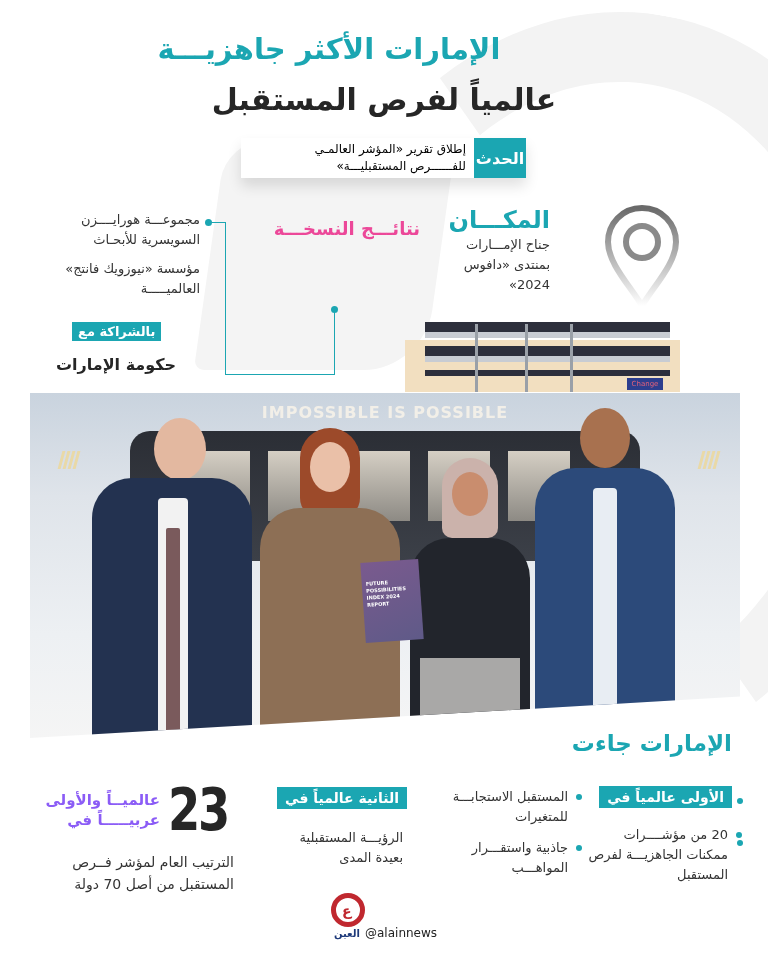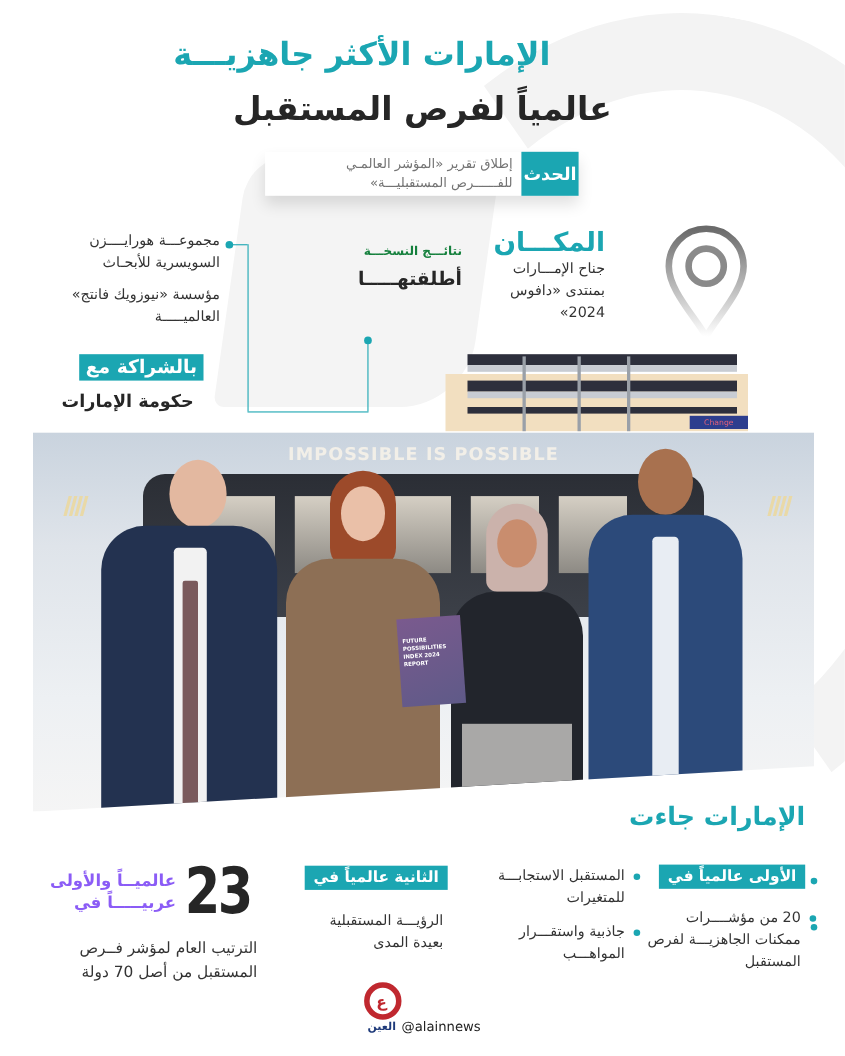--- a/index.html
+++ b/index.html
@@ -18,51 +18,51 @@
 
   .title1 { position: absolute; top: 32px; left: 0; width: 612px; text-align: center; padding-left: 8px;
     font-size: 29px; font-weight: bold; color: #1ba6b2; margin-left: 19px; }
   .title2 { position: absolute; top: 82px; left: 0; width: 768px; text-align: center;
     font-size: 30px; font-weight: bold; color: #262626; }
 
   .event-box { position: absolute; top: 138px; left: 241px; width: 285px; height: 40px; display: flex;
     box-shadow: 0 8px 14px rgba(0,0,0,0.12); background: #fff; }
   .event-tag { width: 52px; height: 40px; background: #1ba6b2; color: #fff; font-weight: bold; font-size: 16px;
     display: flex; align-items: center; justify-content: center; }
-  .event-text { flex: 1; font-size: 12px; line-height: 17px; padding: 3px 8px 0 8px; color: #737373; text-align: right; }
+  .event-text { flex: 1; font-size: 12px; line-height: 17px; padding: 3px 8px 0 8px; color: #000000; text-align: right; }
 
   .place { position: absolute; top: 205px; right: 218px; width: 130px; text-align: right; }
   .place-title { font-size: 24px; font-weight: bold; color: #1ba6b2; line-height: 30px; }
   .place-text { font-size: 13px; line-height: 20px; color: #333; }
 
   .pin { position: absolute; top: 202px; left: 602px; width: 80px; height: 110px; }
 
   .results { position: absolute; top: 218px; left: 250px; width: 170px; text-align: right; }
-  .results-t1 { font-size: 11px; font-weight: bold; color: #15803d; line-height: 22px; }
+  .results-t1 { font-size: 18px; font-weight: bold; color: #ec4899; line-height: 22px; }
   .results-t2 { font-size: 17px; font-weight: bold; color: #262626; margin-top: 4px; }
 
   .connector { position: absolute; border: 1.5px solid #1ba6b2; }
   .conn-v { left: 334px; top: 311px; width: 0; height: 63px; border-width: 0 0 0 1.5px; }
   .conn-h { left: 225px; top: 374px; width: 110px; height: 0; border-width: 1.5px 0 0 0; }
   .conn-v2 { left: 225px; top: 222px; width: 0; height: 152px; border-width: 0 0 0 1.5px; }
   .conn-h2 { left: 209px; top: 222px; width: 16px; height: 0; border-width: 1.5px 0 0 0; }
   .dot { position: absolute; width: 7px; height: 7px; border-radius: 50%; background: #1ba6b2; }
 
   .partners { position: absolute; top: 210px; left: 30px; width: 170px; text-align: right; font-size: 13px; line-height: 20px; color: #333; }
   .partners p { margin-bottom: 9px; }
-  .partner-tag { position: absolute; top: 322px; left: 72px; background: #1ba6b2; color: #fff; font-weight: bold; font-size: 17px;
+  .partner-tag { position: absolute; top: 322px; left: 72px; background: #1ba6b2; color: #fff; font-weight: bold; font-size: 13px;
     padding: 2px 6px; }
   .gov { position: absolute; top: 355px; left: 56px; font-size: 16px; font-weight: bold; color: #262626; }
 
   .building { position: absolute; top: 320px; left: 405px; width: 275px; height: 72px; }
   .bld-base { position: absolute; left: 0; top: 20px; width: 275px; height: 52px; background: #f2dfc0; }
   .bld-floor { position: absolute; left: 20px; width: 245px; height: 10px; background: #2d2f3c; }
   .bld-shade { position: absolute; left: 20px; width: 245px; height: 6px; background: #c8ccd3; }
   .bld-col { position: absolute; width: 3px; top: 4px; height: 68px; background: #9aa0a8; }
-  .bld-sign { position: absolute; left: 222px; top: 58px; width: 53px; height: 12px; background: #2d3e8e; color: #e0607a; font-size: 7px; text-align: center; line-height: 12px; }
+  .bld-sign { position: absolute; left: 222px; top: 58px; width: 36px; height: 12px; background: #2d3e8e; color: #e0607a; font-size: 7px; text-align: center; line-height: 12px; }
 
   .photo { position: absolute; top: 393px; left: 30px; width: 710px; height: 345px; overflow: hidden;
     clip-path: polygon(0 0, 100% 0, 100% 88%, 0 100%); }
   .photo-bg { position: absolute; inset: 0; background: linear-gradient(180deg,#c9d3de 0%, #dfe4ea 30%, #edf0f3 70%, #f5f5f5 100%); }
   .booth { position: absolute; left: 100px; top: 38px; width: 510px; height: 130px; background: linear-gradient(180deg,#2b2e35,#3c4048); border-radius: 20px 20px 0 0; }
   .screen { position: absolute; top: 20px; width: 62px; height: 70px; background: linear-gradient(180deg,#d5cfc4,#8d8a84); }
   .slogan { position: absolute; top: 10px; left: 0; width: 710px; text-align: center; direction: ltr;
     font-size: 16px; font-weight: bold; color: #f2efe8; letter-spacing: 1px; }
   .uae-logo { position: absolute; top: 58px; width: 36px; height: 40px; direction: ltr; }
   .uae-logo span { display: inline-block; width: 3px; height: 18px; background: #e9d9a7; margin-right: 2px; transform: skewX(-15deg); }
@@ -132,21 +132,20 @@
 
 <div class="place">
   <div class="place-title">المكـــان</div>
   <div class="place-text">جناح الإمـــارات</div>
   <div class="place-text">بمنتدى «دافوس</div>
   <div class="place-text">2024»</div>
 </div>
 
 <div class="results">
   <div class="results-t1">نتائـــج النسخـــة</div>
-  <div class="results-t2">أطلقتهـــــا</div>
 </div>
 
 <div class="connector conn-v"></div>
 <div class="connector conn-h"></div>
 <div class="connector conn-v2"></div>
 <div class="connector conn-h2"></div>
 <div class="dot" style="left:331px; top:306px;"></div>
 <div class="dot" style="left:205px; top:219px;"></div>
 
 <div class="partners">

